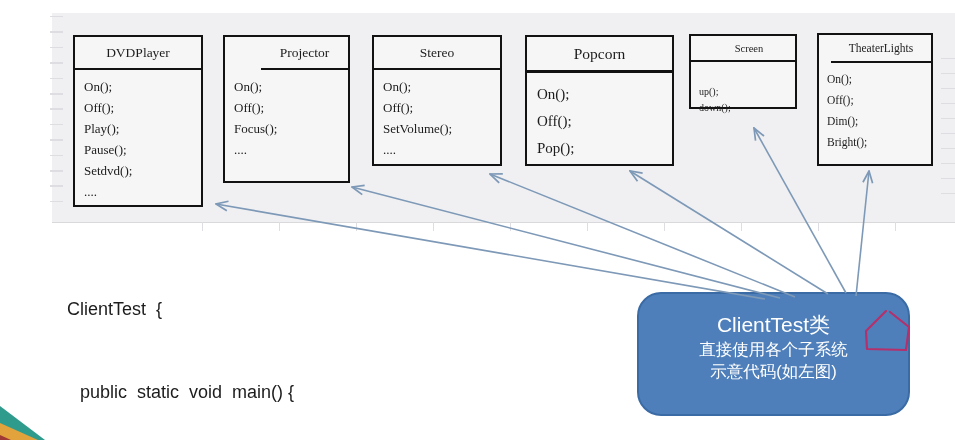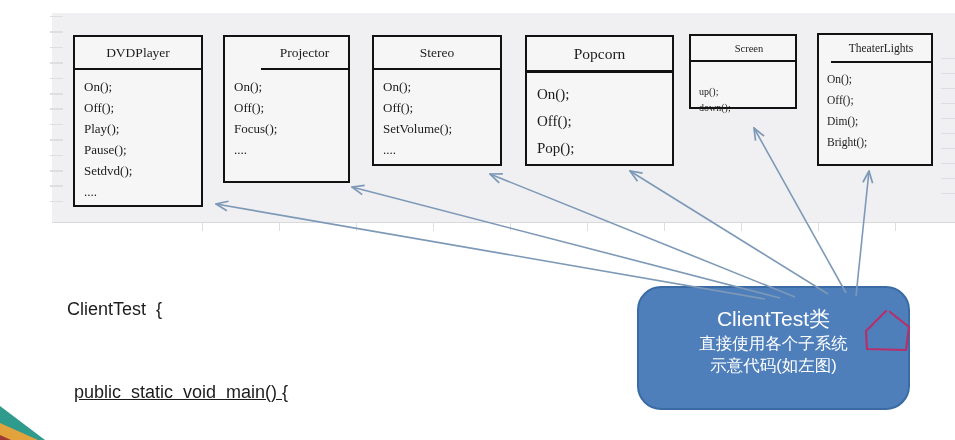--- a/index.html
+++ b/index.html
@@ -57,24 +57,24 @@
   .box5{left:817px;top:33px;width:116px;height:133px;}
   .box5 .hdr{height:28px;font-size:11.5px;margin-left:12px;}
   .box5 .body{padding:6px 8px;font-size:11.5px;line-height:21px;}
   
   .code{
     position:absolute;left:67px;top:241px;
     font-size:18px;line-height:27.6px;color:var(--code-text,#1c1c1c);
     white-space:pre;
   }
   .code .i0{margin-left:0;}
-  .code .i1{margin-left:7px;text-decoration:underline;}
+  .code .i1{margin-left:13px;}
   
   .callout{
-    position:absolute;left:637px;top:286px;width:273px;height:124px;
+    position:absolute;left:637px;top:292px;width:273px;height:124px;
     background:var(--callout-fill,#4e7fbb);
     border:2px solid var(--callout-border,#3a6ba5);
     border-radius:24px;box-sizing:border-box;
     color:var(--callout-text,#fff);text-align:center;
     padding-top:17px;
   }
   .callout .t1{font-size:21px;line-height:27px;}
   .callout .t2{font-size:16.5px;line-height:22px;}
   
   .overlay{position:absolute;left:0;top:0;pointer-events:none;}

